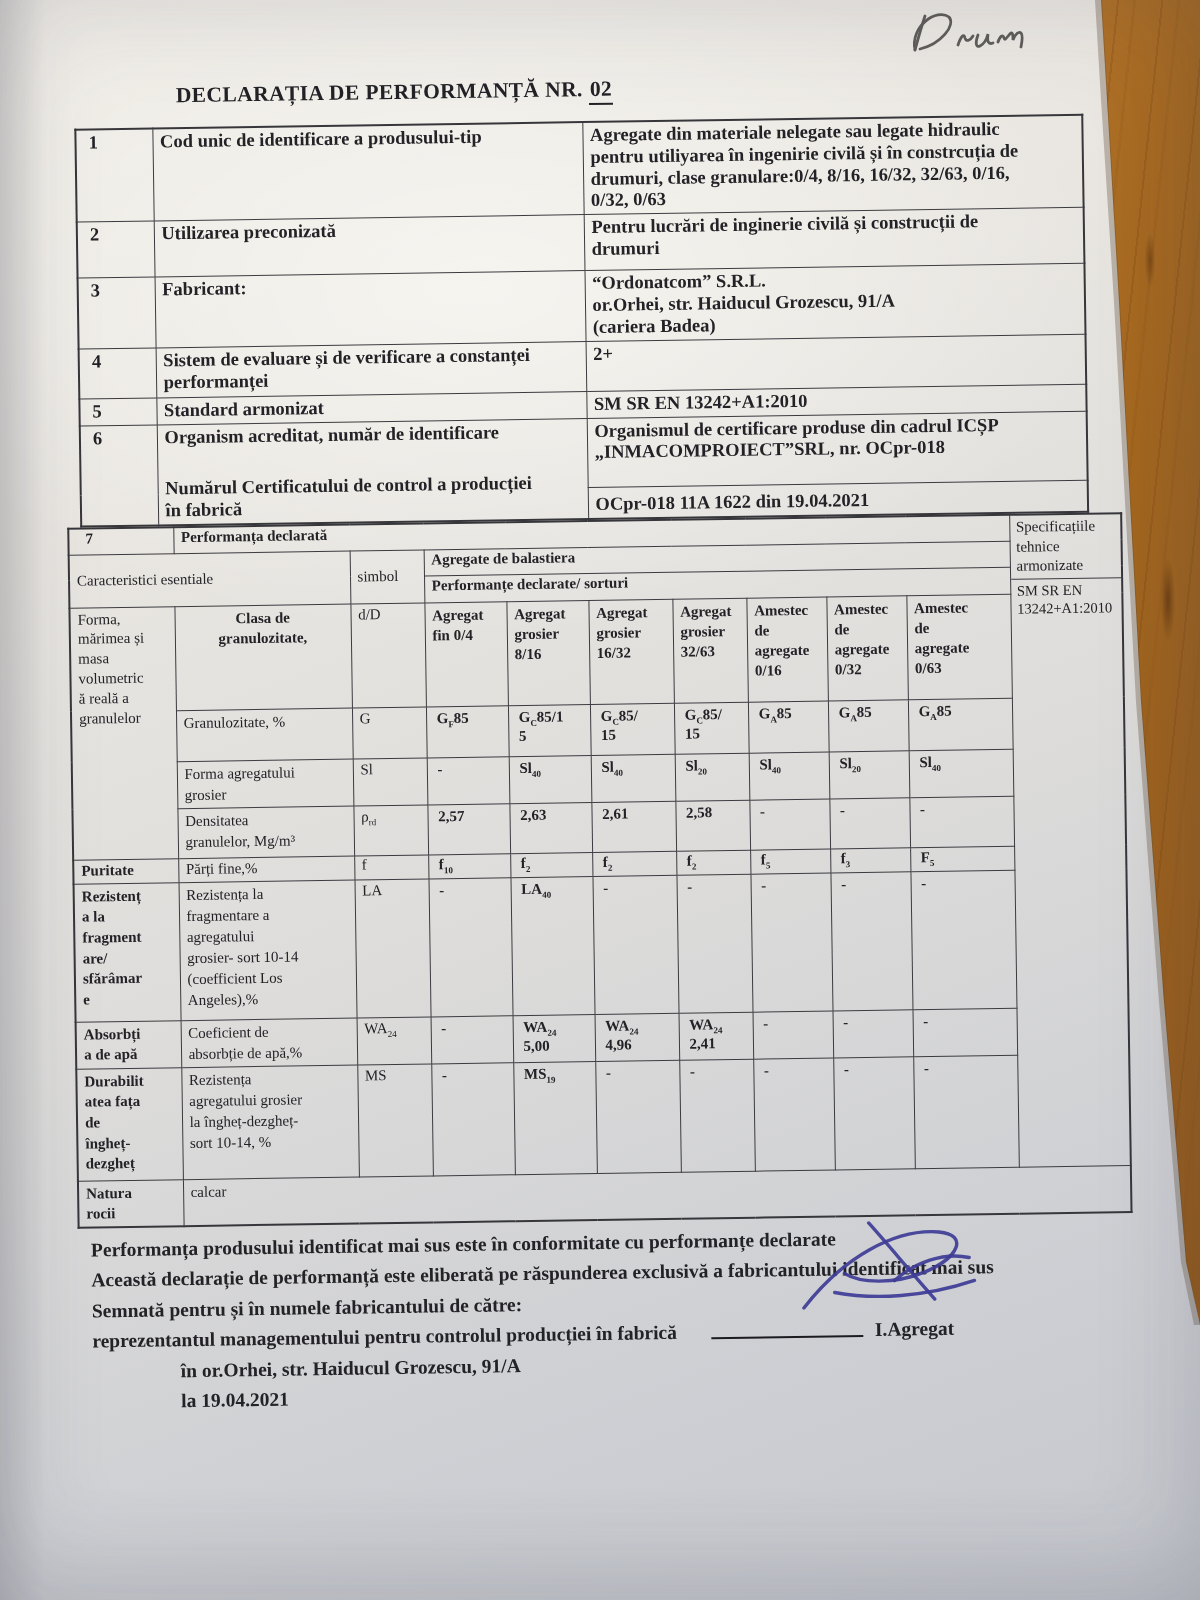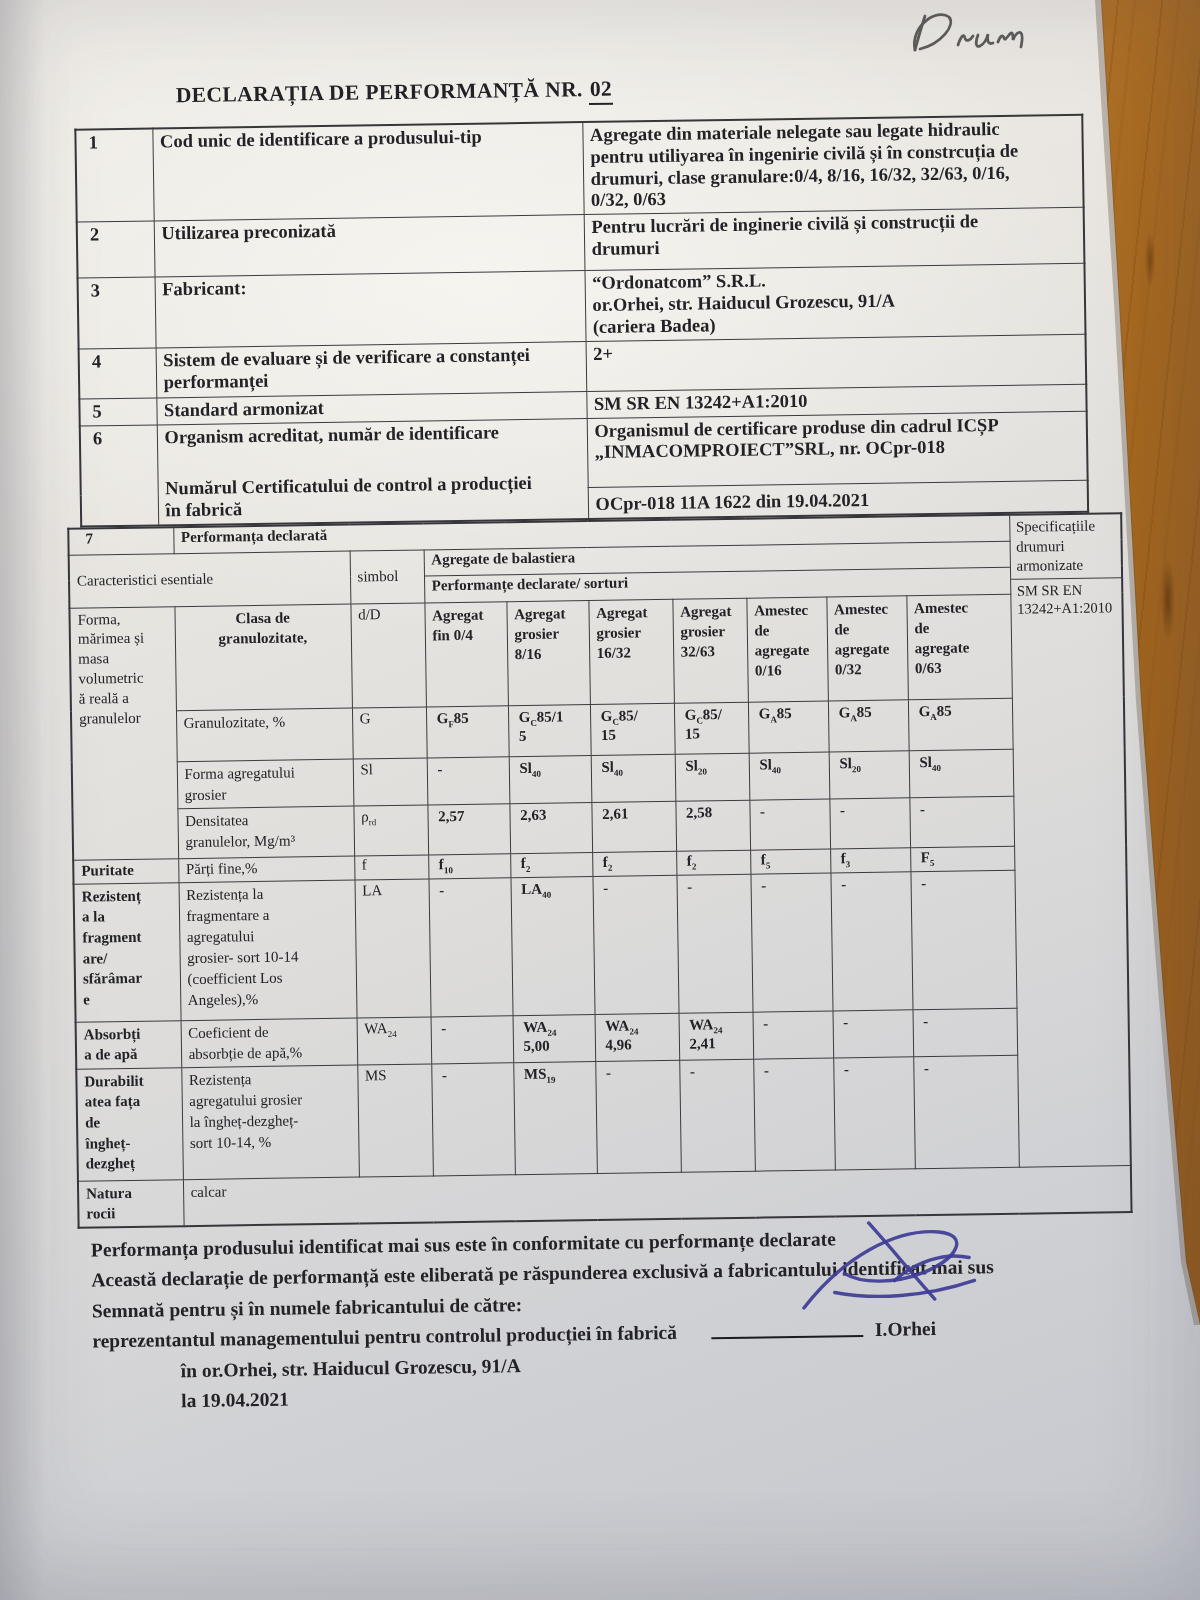--- a/index.html
+++ b/index.html
@@ -142,21 +142,21 @@
         <col style="width:80px">
           <col style="width:80px">
           <col style="width:104px">
           <col style="width:112px">
       </colgroup>
       <tbody>
           <tr style="height:26px">
         <td class="band-num" style="padding-left:16px">7</td>
         <td class="band-title" colspan="9">Performanța declarată</td>
         <td class="spec" rowspan="11"><div>Specificațiile
-drumuri
+tehnice
 armonizate</div><div class="std">SM SR EN
 13242+A1:2010</div></td>
       </tr>
       <tr style="height:26px">
         <td class="carh" colspan="2" rowspan="2">Caracteristici esentiale</td>
         <td class="carh" rowspan="2">simbol</td>
         <td class="grph" colspan="7">Agregate de balastiera</td>
       </tr>
       <tr style="height:27px">
         <td class="grph" colspan="7">Performanțe declarate/ sorturi</td>
@@ -311,21 +311,21 @@
     </tbody>
       </table>
 
     <div class="footer">
       <div class="fl">Performanța produsului identificat mai sus este în conformitate cu performanțe declarate</div>
       <div class="fl">Această declarație de performanță este eliberată pe răspunderea exclusivă a fabricantului identificat mai sus</div>
       <div class="fl">Semnată pentru și în numele fabricantului de către:</div>
       <div class="fl sig-row">
         <span>reprezentantul managementului pentru controlul producției în fabrică</span>
         <span class="sig-line"></span>
-        <span>I.Orhei</span>
+        <span>I.Agregat</span>
       </div>
       <div class="fl indent">în  or.Orhei, str. Haiducul Grozescu, 91/A</div>
       <div class="fl indent">la 19.04.2021</div>
     </div>
 
     <svg class="sig-svg" viewBox="0 0 262 112">
       <path d="M30 96 C70 46 122 18 166 22 C196 25 186 48 151 62 C121 74 86 72 71 62"></path>
       <path d="M96 12 C116 35 136 60 161 89"></path>
       <path d="M121 70 C141 52 171 42 196 48"></path>
       <path d="M61 81 C101 89 151 87 201 71"></path>

